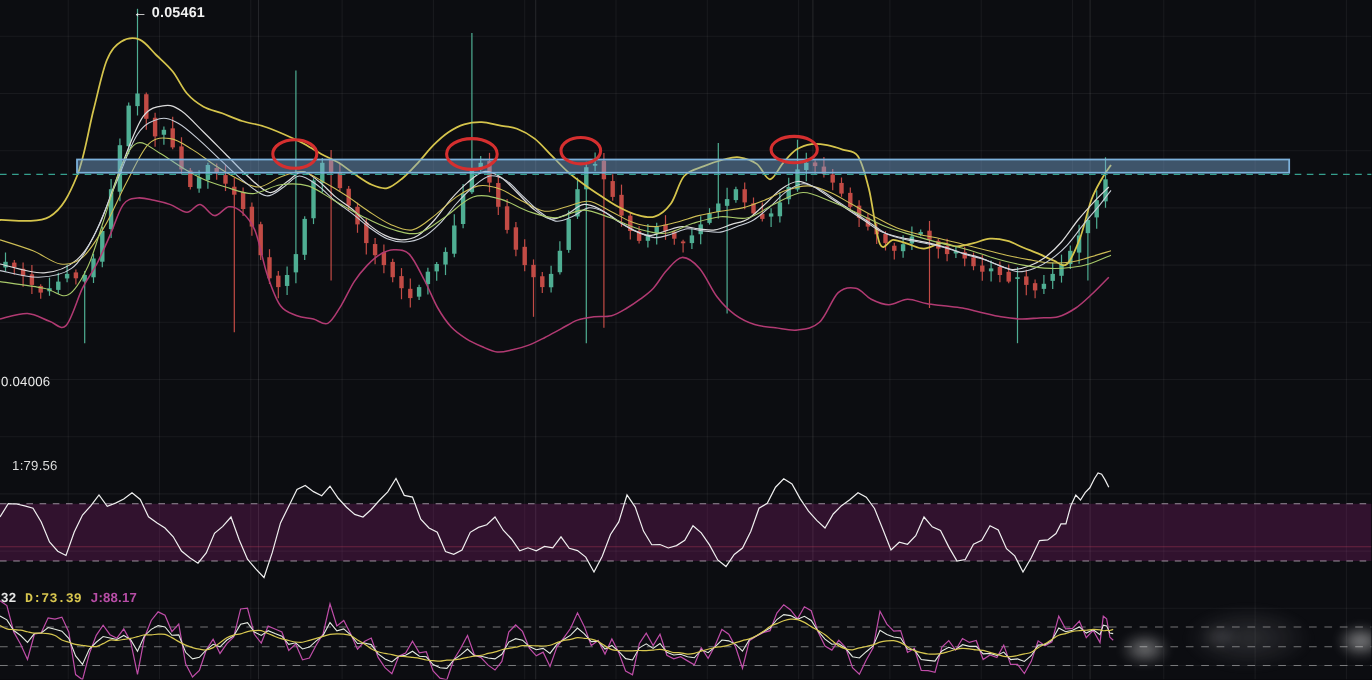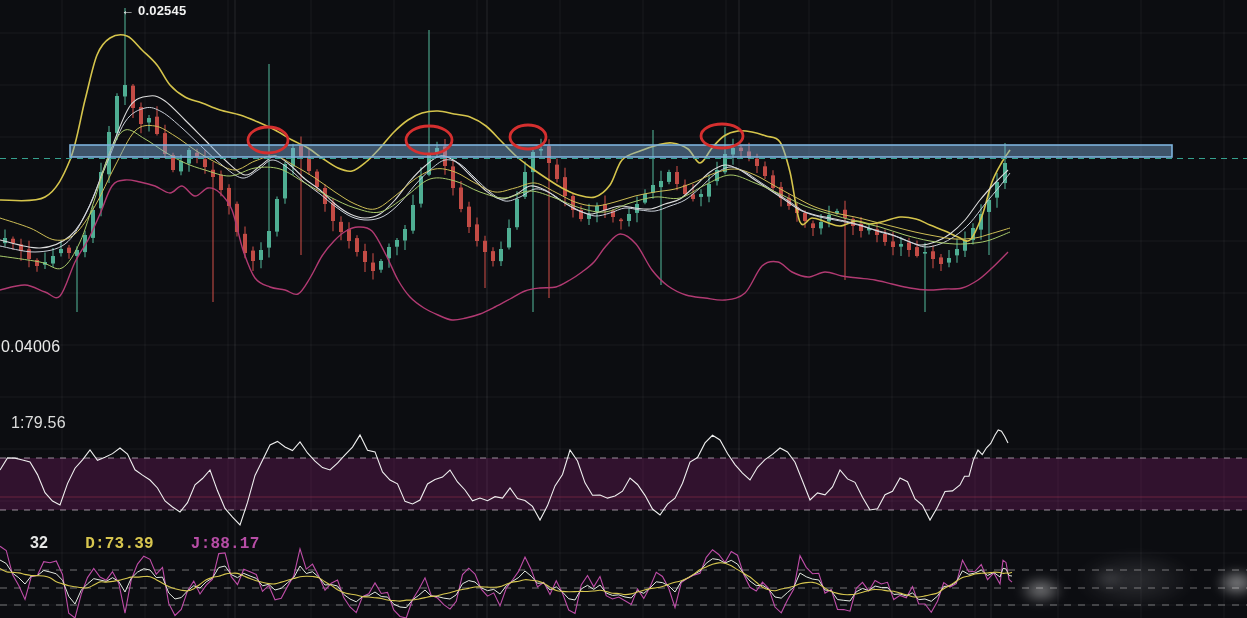--- a/index.html
+++ b/index.html
@@ -1,28 +1,28 @@
 <!DOCTYPE html>
 <html><head>
 <meta charset="utf-8">
 <style>
   html,body{margin:0;padding:0;background:#07080a;}
   .stage{position:relative;width:1247px;height:618px;background:#0c0d11;overflow:hidden;
          font-family:"Liberation Sans",sans-serif;}
   .stage svg{position:absolute;left:0;top:0;}
-  .lbl{position:absolute;color:#ededed;font-size:16px;line-height:14px;white-space:nowrap;
+  .lbl{position:absolute;color:#ededed;font-size:12px;line-height:14px;white-space:nowrap;
        letter-spacing:.2px;}
   .callout{left:121px;top:4px;font-size:13px;font-weight:700;color:#f2f2f2;}
   .price-left{left:1px;top:340px;color:#e9e9e9;}
   .rsi-lbl{left:11px;top:416px;color:#dcdcdc;}
   .kdj-lbl{left:1px;top:536px;}
-  .kdj-lbl span{margin-right:8px;font-weight:700;margin-left:29px;}
+  .kdj-lbl span{margin-right:8px;font-weight:700;}
   .kdj-k{color:#e6e6e6;}
   .kdj-d{color:#d8c64f;font-family:Liberation Mono, monospace;}
-  .kdj-j{color:#b74da6;font-family:Liberation Mono, monospace;}
+  .kdj-j{color:#b74da6;}
   .smudge{position:absolute;border-radius:50%;filter:blur(5px);pointer-events:none;}
   .smudge.a{left:1018px;top:575px;width:46px;height:30px;
             background:radial-gradient(closest-side,rgba(255,255,255,.85),rgba(255,255,255,0));opacity:.55;}
   .smudge.b{left:1215px;top:568px;width:44px;height:30px;
             background:radial-gradient(closest-side,rgba(255,255,255,.9),rgba(255,255,255,0));opacity:.6;}
   .smudge.haze{left:1075px;top:550px;width:120px;height:60px;border-radius:10px;
             background:radial-gradient(closest-side,rgba(200,200,205,.22),rgba(0,0,0,0));opacity:.8;}
   .smudge.c{left:1092px;top:568px;width:34px;height:22px;
             background:radial-gradient(closest-side,rgba(230,230,235,.35),rgba(255,255,255,0));opacity:.5;}
 </style>
@@ -346,21 +346,21 @@
       <g>
         <rect x="70" y="145" width="1102" height="12" fill="rgba(125,170,216,0.45)" stroke="#7db2dc" stroke-width="1.6"></rect>
         <line x1="0" y1="158.5" x2="1247" y2="158.5" stroke="#35a08e" stroke-width="1.2" stroke-dasharray="6 5"></line>
         <ellipse cx="268" cy="140" rx="20" ry="13" fill="none" stroke="#d52f2f" stroke-width="2.8"></ellipse>
         <ellipse cx="429" cy="140" rx="23" ry="14" fill="none" stroke="#d52f2f" stroke-width="2.8"></ellipse>
         <ellipse cx="528" cy="137" rx="18" ry="12" fill="none" stroke="#d52f2f" stroke-width="2.8"></ellipse>
         <ellipse cx="722" cy="136" rx="21" ry="12" fill="none" stroke="#d52f2f" stroke-width="2.8"></ellipse>
       </g>
     </svg>
 
-  <div class="lbl callout">← 0.02545</div>
+  <div class="lbl callout">← 0.05461</div>
   <div class="lbl price-left">0.04006</div>
   <div class="lbl rsi-lbl">1:79.56</div>
   <div class="lbl kdj-lbl">
     <span class="kdj-k">32</span><span class="kdj-d">D:73.39</span><span class="kdj-j">J:88.17</span>
   </div>
 
   <div class="smudge haze"></div>
   <div class="smudge a"></div>
   <div class="smudge b"></div>
   <div class="smudge c"></div>

